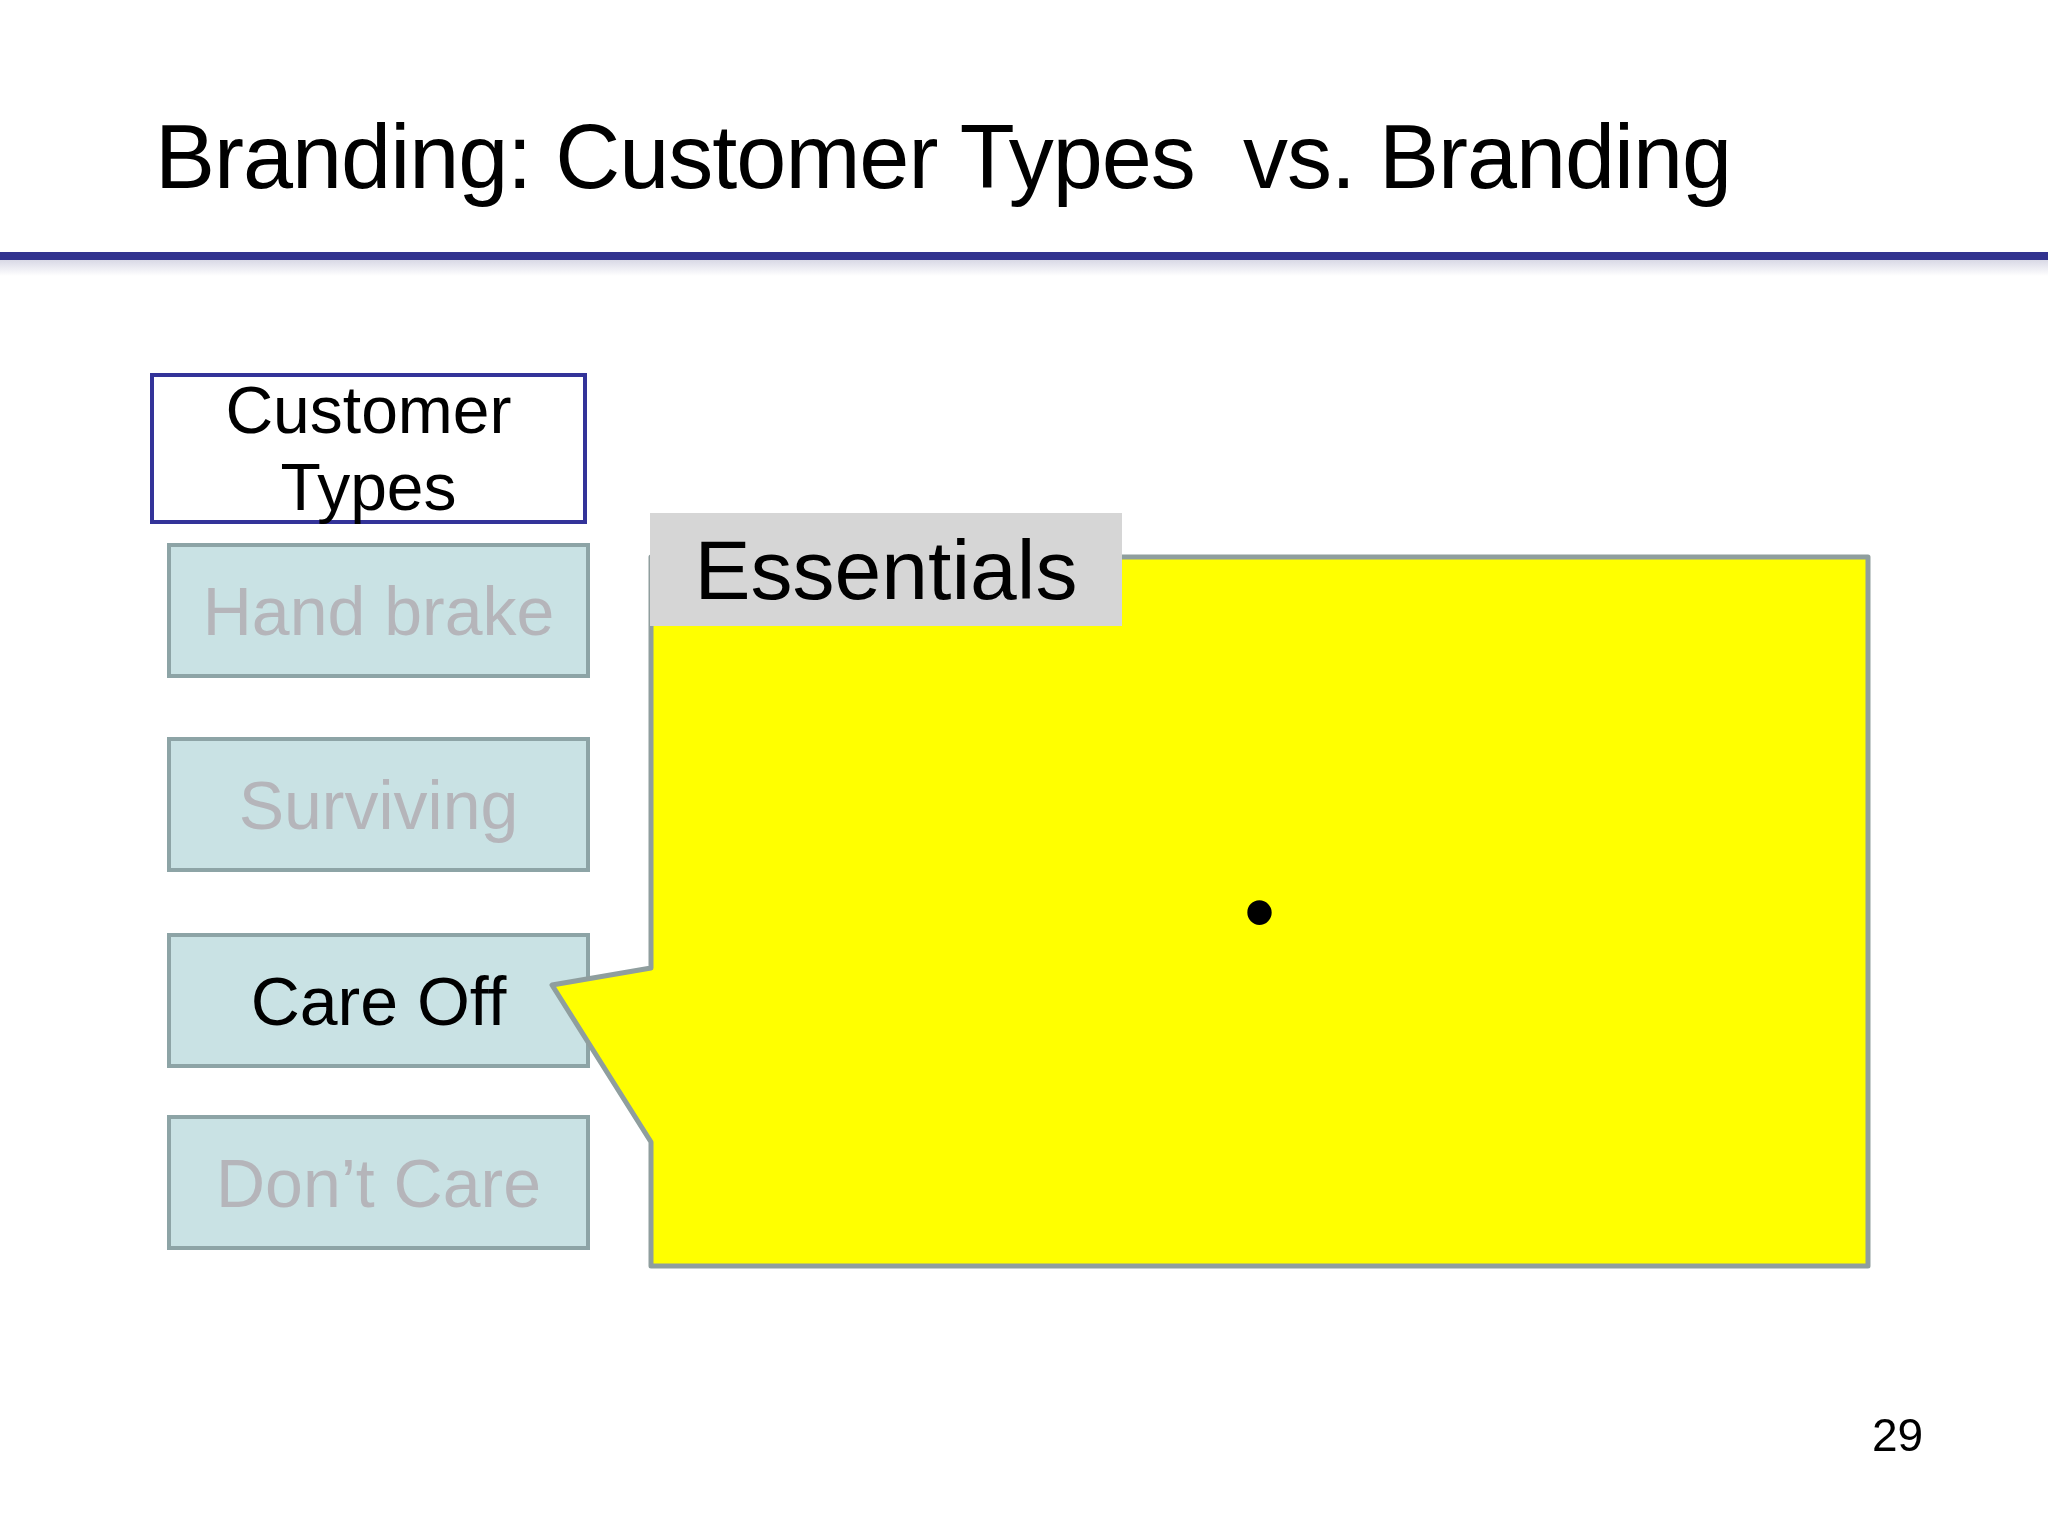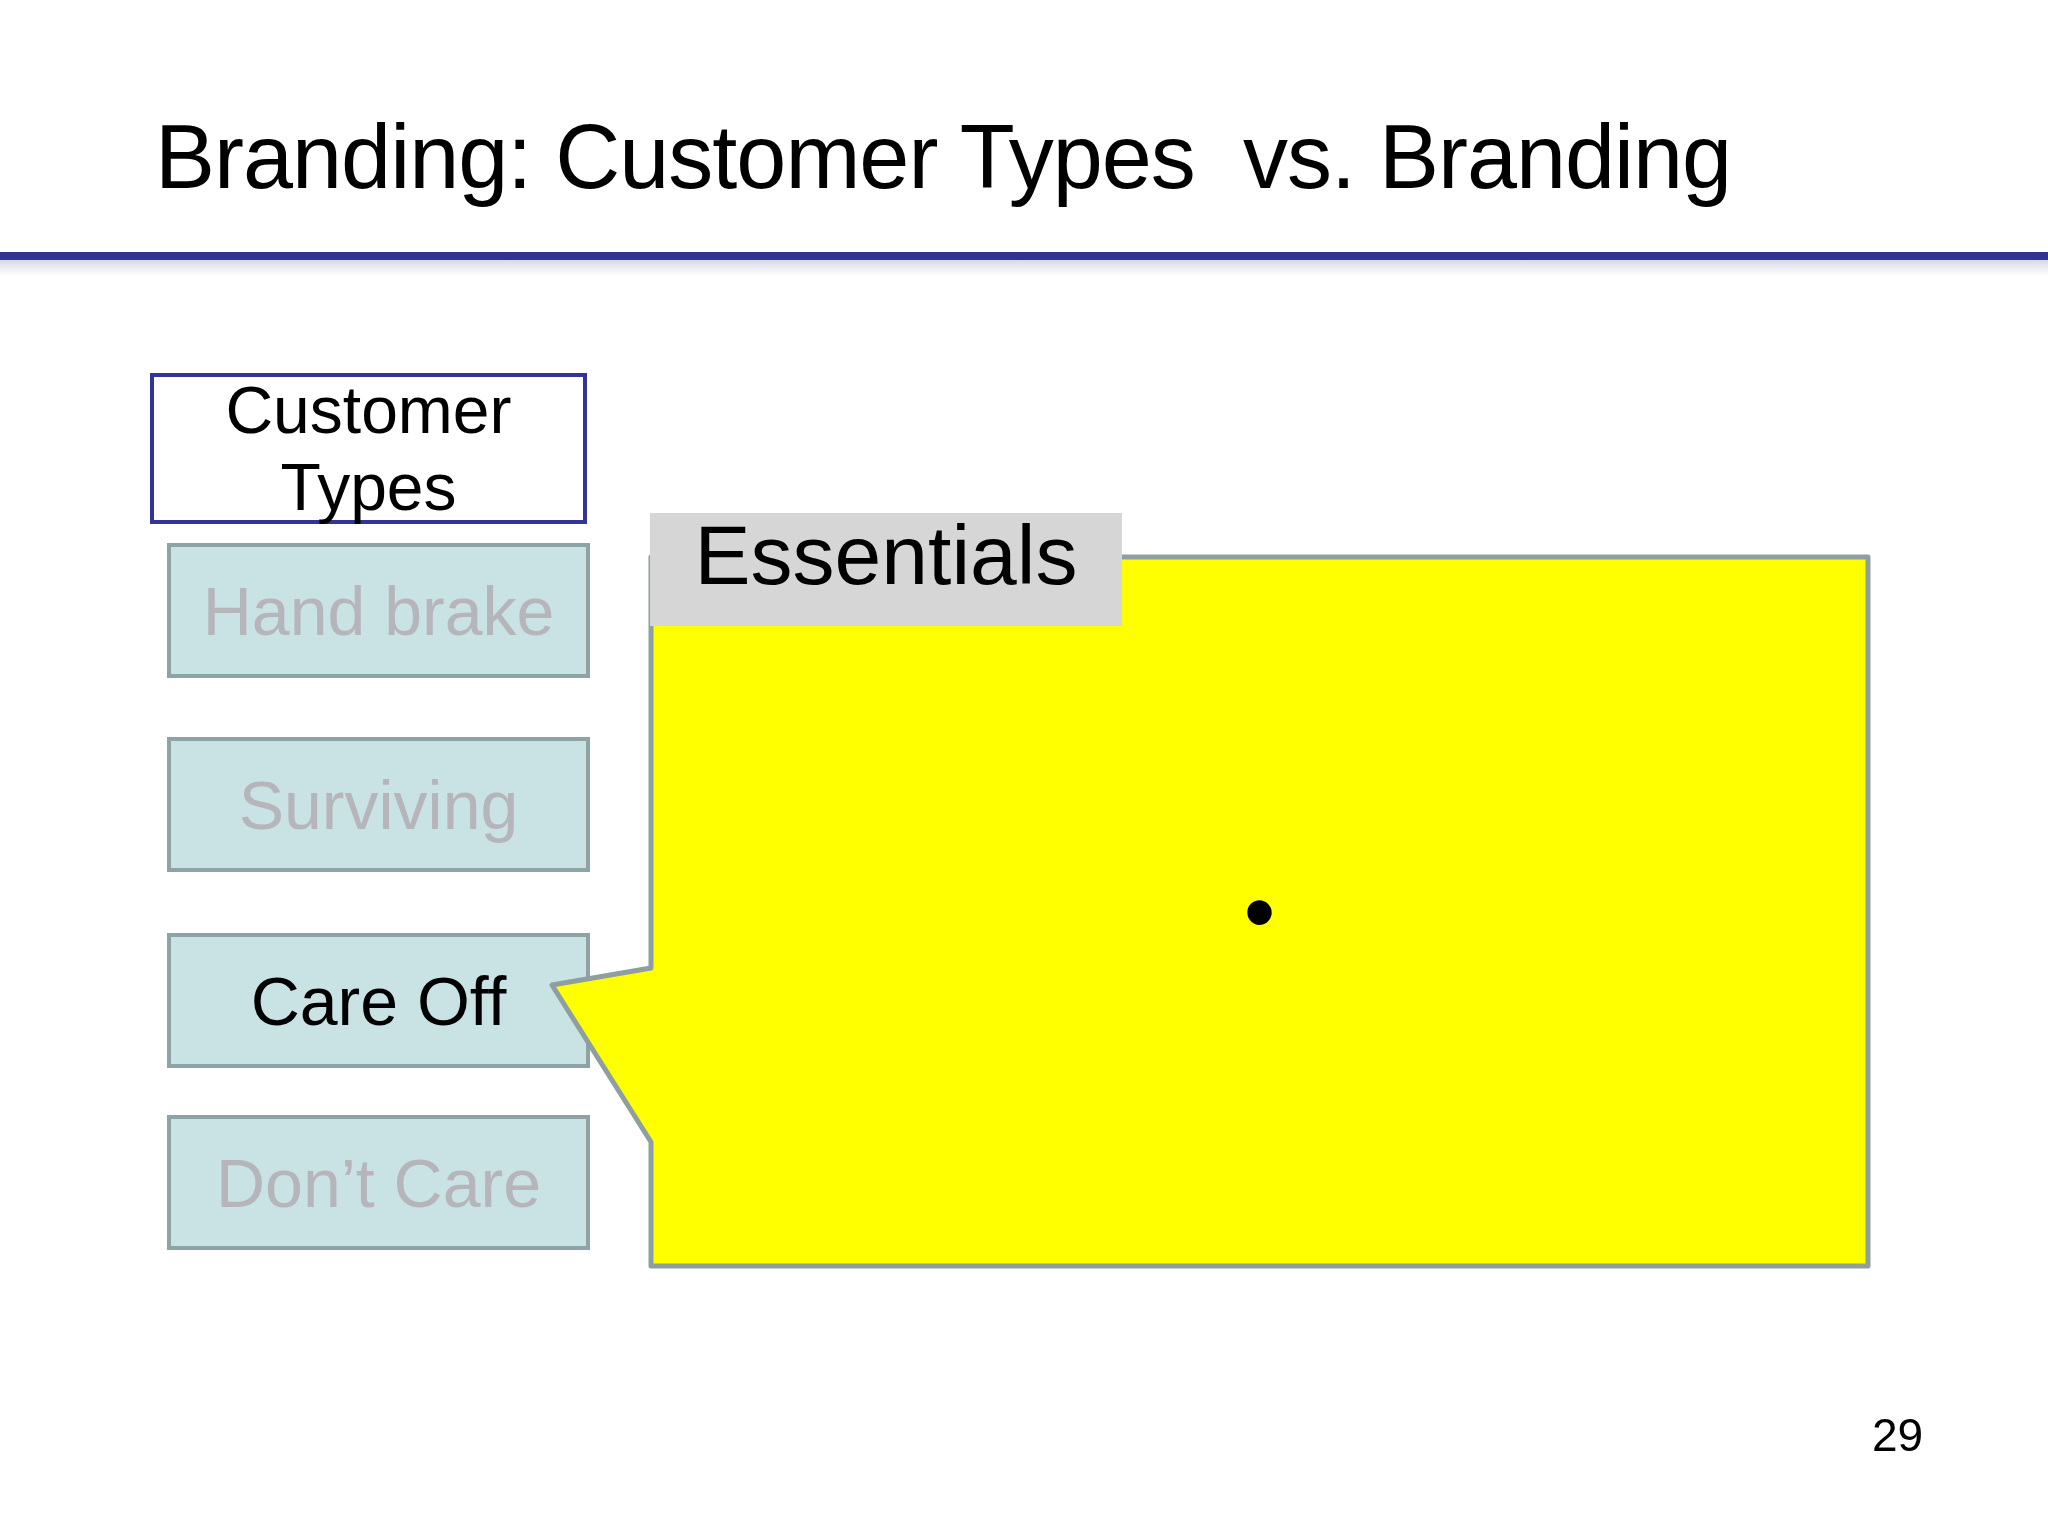--- a/index.html
+++ b/index.html
@@ -58,21 +58,21 @@
     fill:var(--callout-fill,#FFFF00);
     stroke:var(--callout-border,#8F9E9E);
     stroke-width:5;
     stroke-linejoin:round;
   }
 
   
   .callout-tag{
     left:650px;top:513px;width:472px;height:113px;
     background:var(--tag-fill,#D6D6D6);
-    display:flex;justify-content:center;
+    display:flex;align-items:center;justify-content:center;
     font-size:84px;line-height:1;
     color:var(--text-black,#000);
   }
 
   
   .callout-body{
     left:651px;top:557px;width:1217px;height:709px;
     display:flex;align-items:center;justify-content:center;
     font-size:90px;line-height:1;
     color:var(--text-black,#000);

